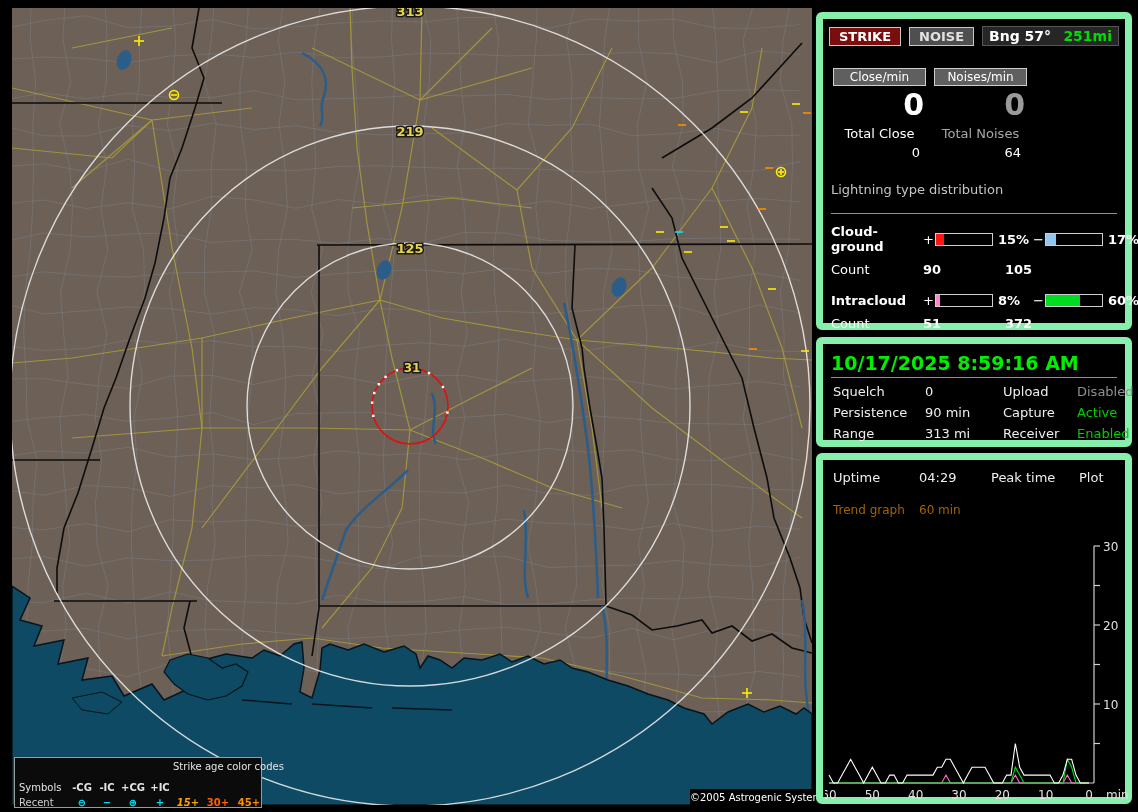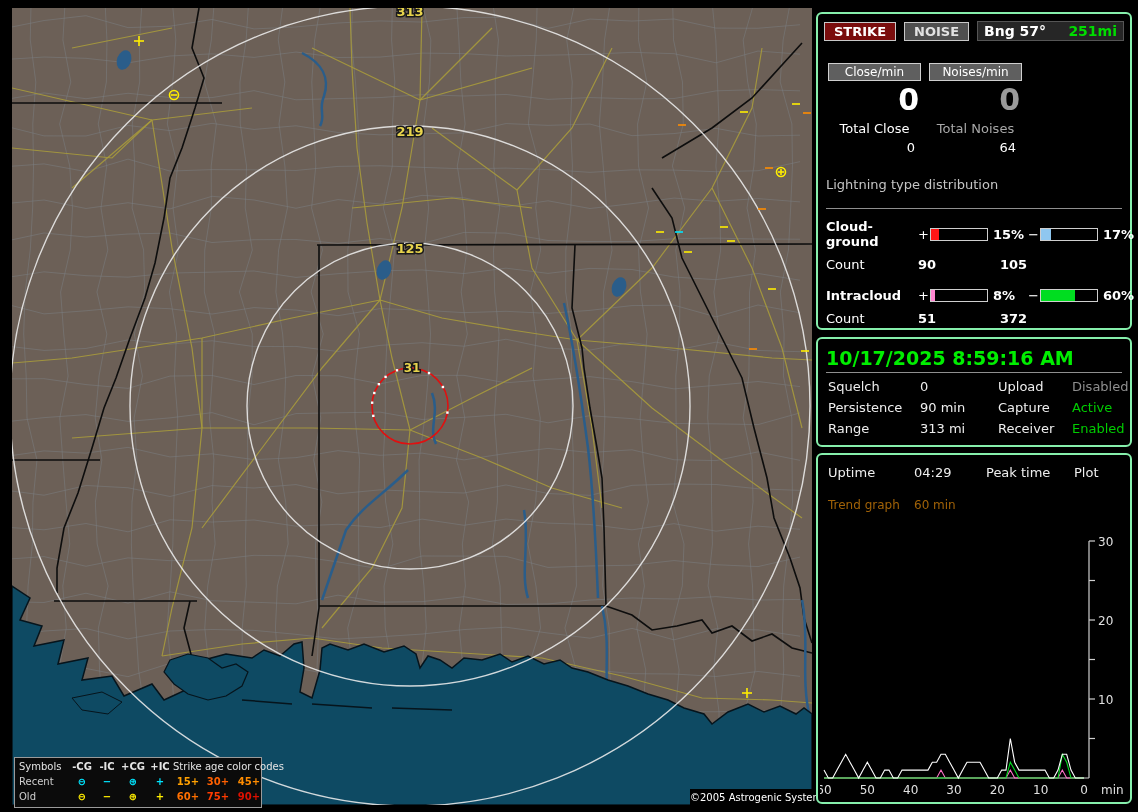--- a/index.html
+++ b/index.html
@@ -4,28 +4,28 @@
 <style>
   html,body{margin:0;padding:0;background:#000;}
   #app{position:relative;width:1138px;height:812px;background:#000;overflow:hidden;
        font-family:"DejaVu Sans","Liberation Sans",sans-serif;color:#fff;}
   
   #map-wrap{position:absolute;left:12px;top:8px;width:800px;height:797px;background:#6c6057;}
   #map-svg{position:absolute;left:0;top:0;}
   .legend{position:absolute;left:2px;top:749px;width:246px;height:49px;background:#0b0b0b;
           border:1px solid #9a9a9a;font-size:10px;color:#cfcfcf;line-height:15px;}
   .legend-grid{display:grid;grid-template-columns:50px 26px 24px 28px 26px 30px 30px 32px;padding:1px 4px;}
-  .legend-grid .hdr{color:#e4e4e4;}
+  .legend-grid .hdr{color:#e4e4e4;margin-top:21px;}
   .legend-grid .age-hdr{grid-column:6/9;white-space:nowrap;color:#e4e4e4;}
   .legend-grid .sym{text-align:center;font-weight:bold;}
   .legend-grid .age{text-align:center;font-weight:bold;}
   .copyright{position:absolute;left:678px;top:781px;width:124px;height:17px;background:#000;
              color:#fff;font-size:10px;text-align:center;line-height:17px;white-space:nowrap;}
   
-  .pbox{position:absolute;background:#000;border:2px solid #86efac;border-radius:6px;box-sizing:border-box;}
+  .pbox{position:absolute;background:#000;border:7px solid #86efac;border-radius:6px;box-sizing:border-box;}
   #boxA{left:816px;top:12px;width:316px;height:318px;}
   #boxB{left:816px;top:337px;width:316px;height:110px;}
   #boxC{left:816px;top:453px;width:316px;height:351px;}
   .rowTop{display:flex;align-items:center;margin:7px 6px 0 6px;}
   .btn{font-size:13px;font-weight:bold;padding:1px 9px;border:1px solid #c8c8c8;margin-right:8px;cursor:pointer;}
   .btn.strike{background:#7a0d0d;color:#fff;}
   .btn.noise{background:#4f4f4f;color:#e2e2e2;}
   .bngbox{margin-left:auto;background:#262626;border:1px solid #555;width:142px;display:flex;
           justify-content:space-between;padding:1px 6px;font-size:14px;font-weight:bold;}
   .rates{display:flex;margin:22px 6px 0 6px;}
@@ -246,21 +246,21 @@
         <span class="hdr sym">-IC</span>
         <span class="hdr sym">+CG</span>
         <span class="hdr sym">+IC</span>
         <span class="age-hdr">Strike age color codes</span>
 
         <span>Recent</span>
         <span class="sym" style="color: rgb(0, 229, 255);">⊖</span>
         <span class="sym" style="color: rgb(0, 229, 255);">−</span>
         <span class="sym" style="color: rgb(0, 229, 255);">⊕</span>
         <span class="sym" style="color: rgb(0, 229, 255);">+</span>
-        <span class="age" style="color: rgb(255, 160, 0);">15+</span>
+        <span class="age" style="color: rgb(255, 160, 0); font-style: italic;">15+</span>
         <span class="age" style="color: rgb(255, 96, 0);">30+</span>
         <span class="age" style="color: rgb(255, 140, 0);">45+</span>
 
         <span>Old</span>
         <span class="sym" style="color: rgb(255, 238, 0);">⊖</span>
         <span class="sym" style="color: rgb(255, 238, 0);">−</span>
         <span class="sym" style="color: rgb(255, 238, 0);">⊕</span>
         <span class="sym" style="color: rgb(255, 238, 0);">+</span>
         <span class="age" style="color: rgb(255, 112, 0);">60+</span>
         <span class="age" style="color: rgb(255, 60, 0);">75+</span>

